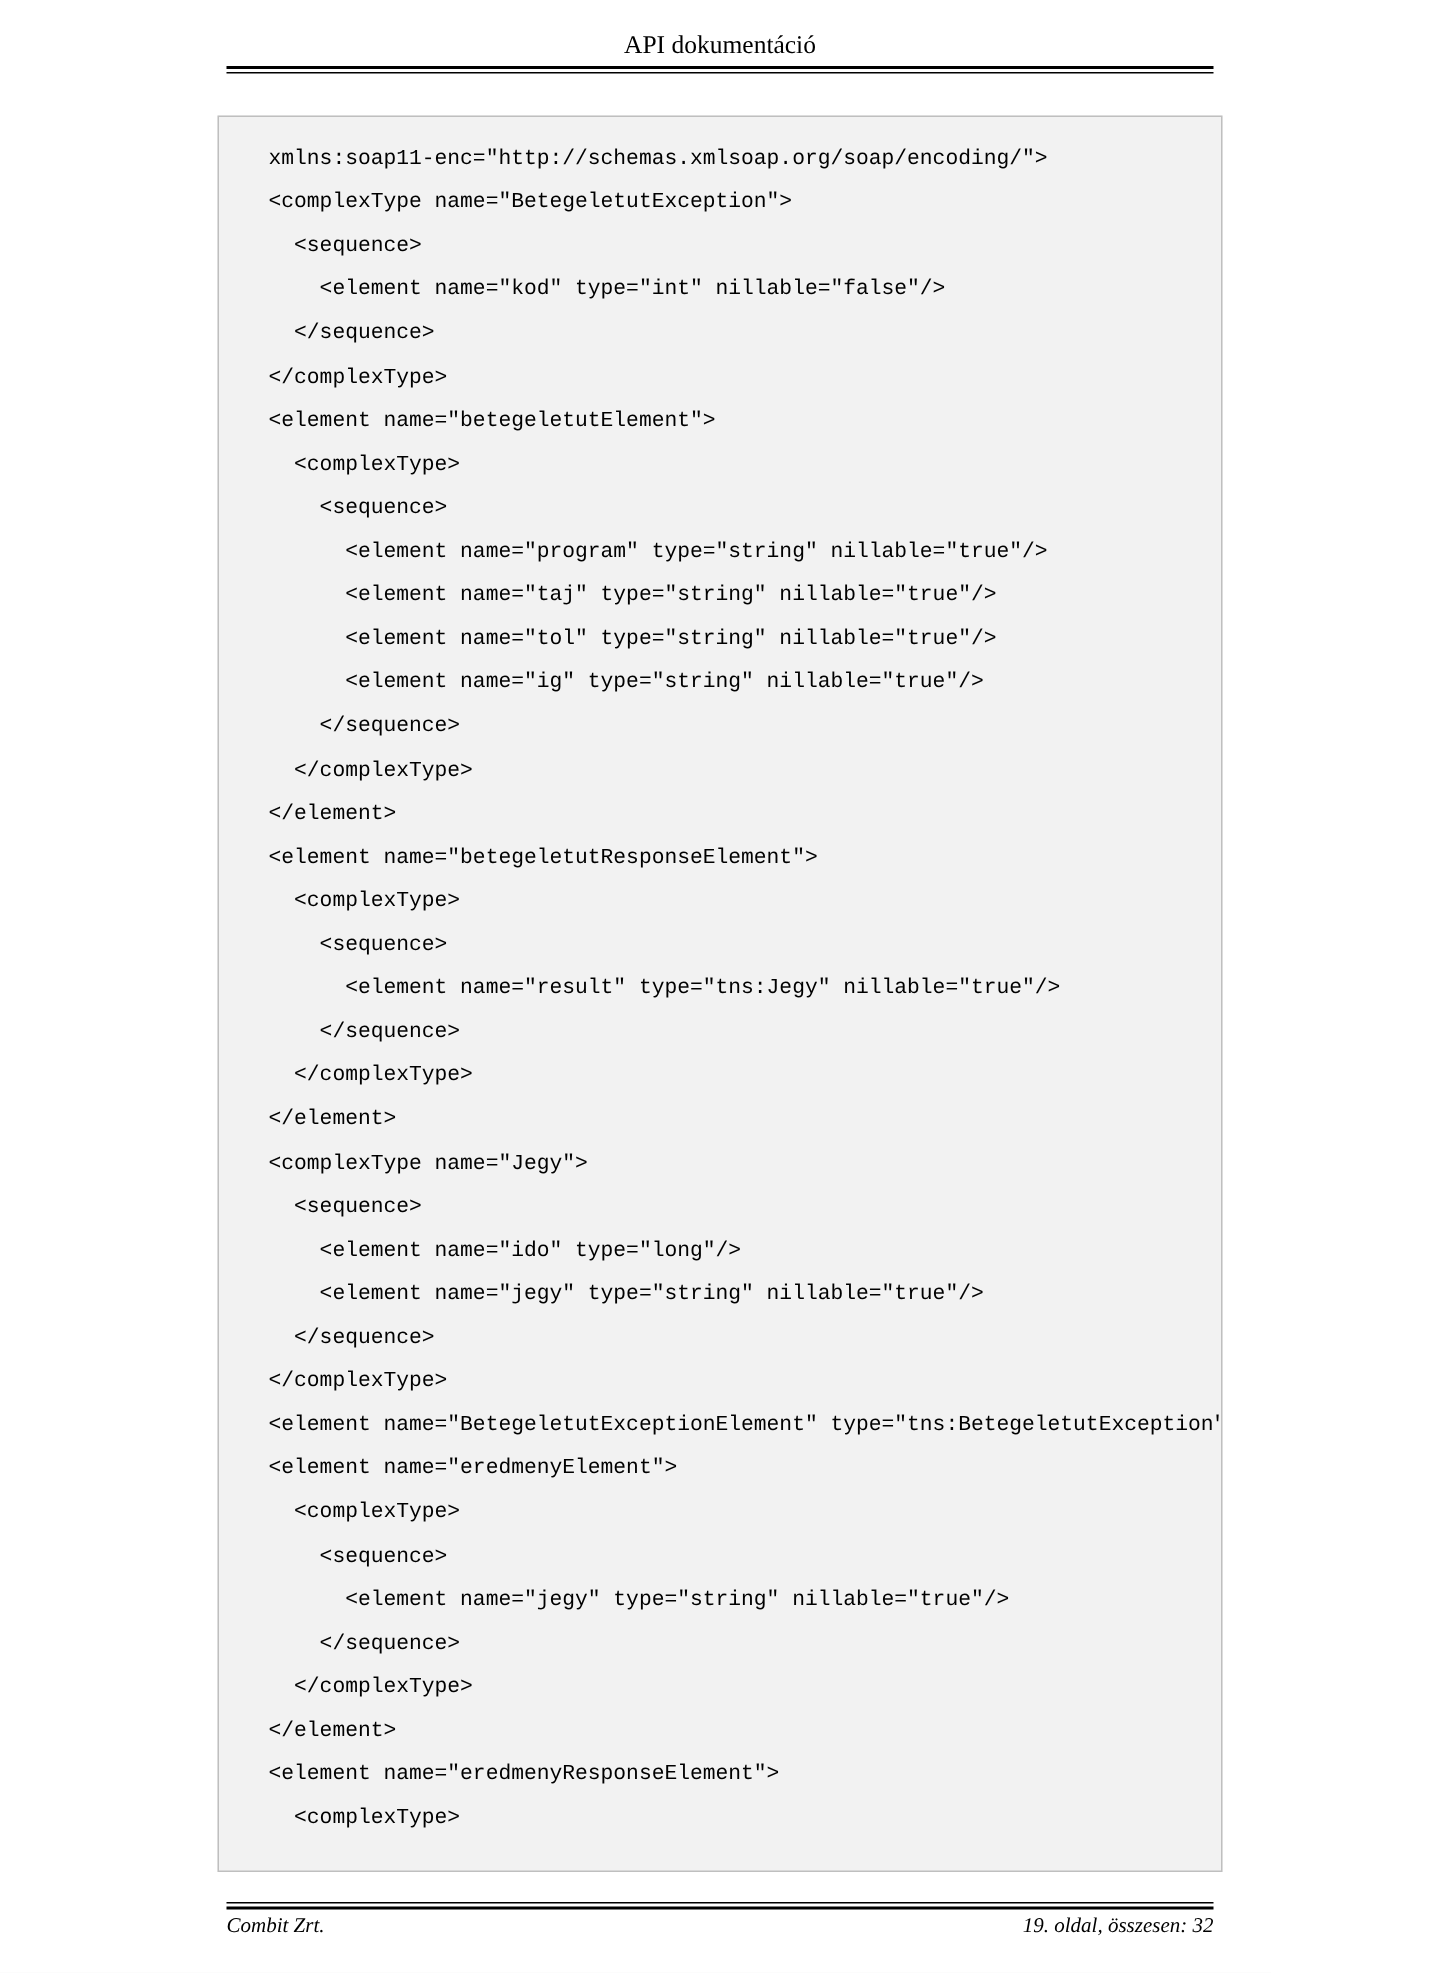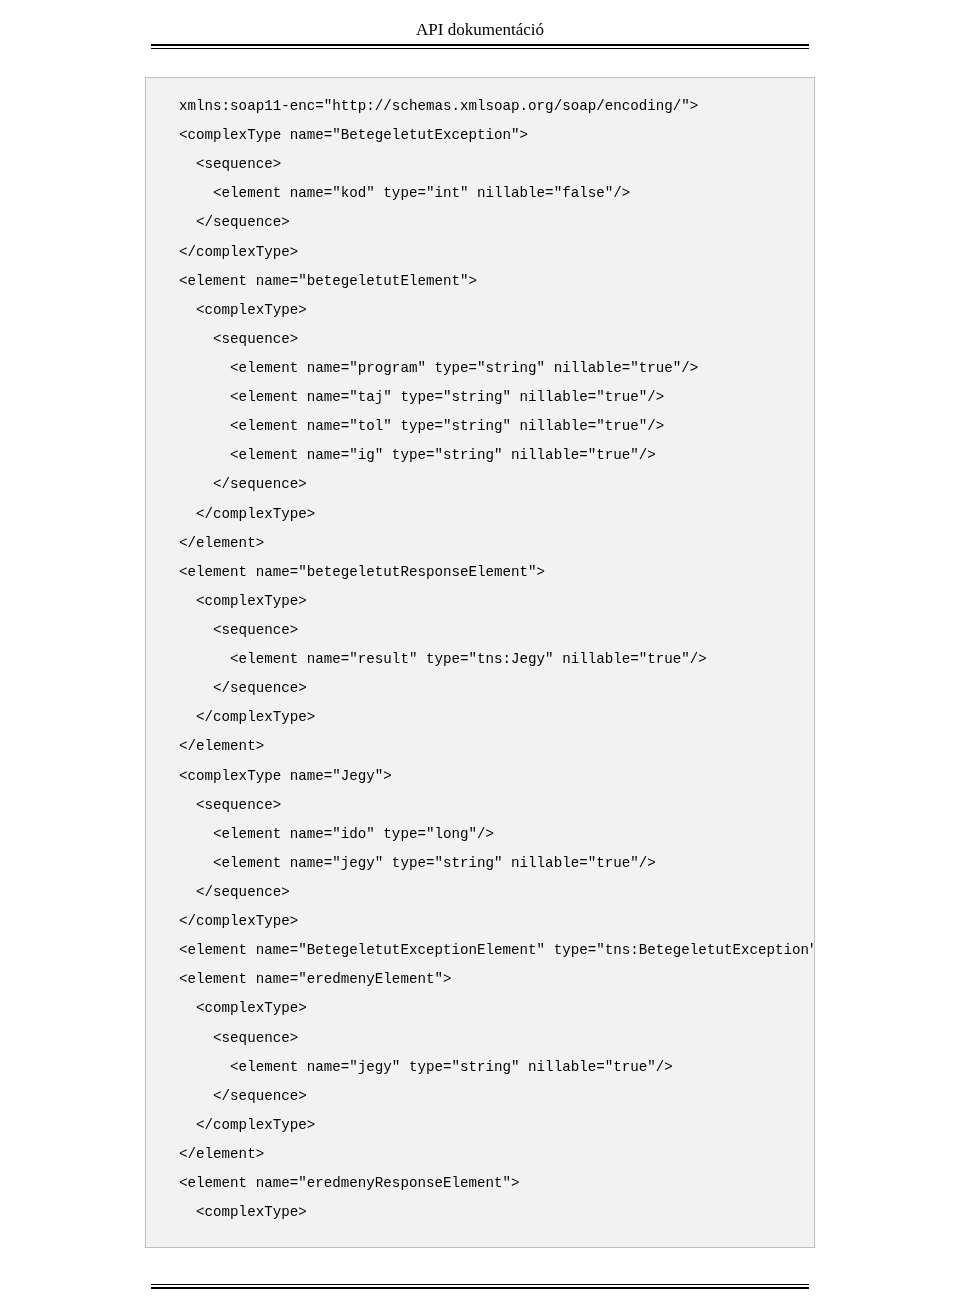--- a/index.html
+++ b/index.html
@@ -106,15 +106,19 @@
       &lt;sequence&gt;
         &lt;element name="jegy" type="string" nillable="true"/&gt;
       &lt;/sequence&gt;
     &lt;/complexType&gt;
   &lt;/element&gt;
   &lt;element name="eredmenyResponseElement"&gt;
     &lt;complexType&gt;</div>
 
   <div class="footer">
     <div class="footer-rule"></div>
+    <div class="footer-row">
+      <span>Combit Zrt.</span>
+      <span>19. oldal, összesen: 32</span>
+    </div>
   </div>
 
 </div>
 
 </body></html>

